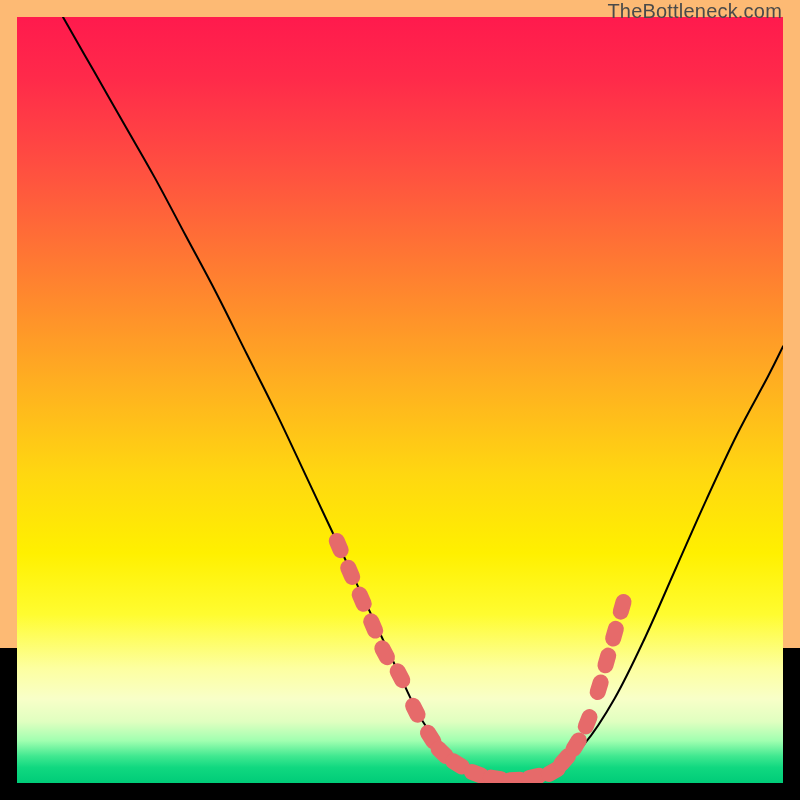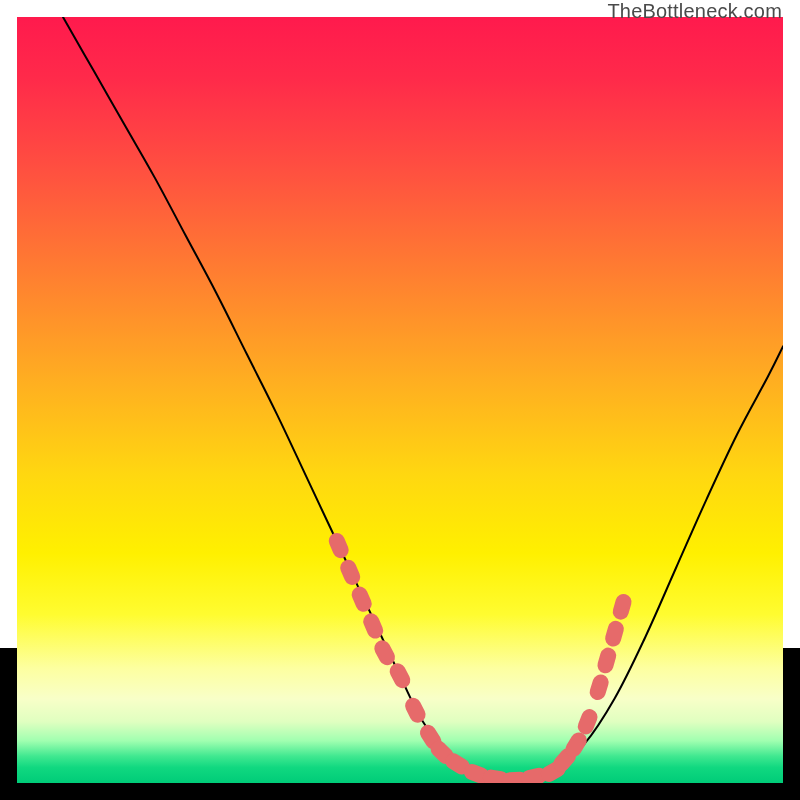--- a/index.html
+++ b/index.html
@@ -9,21 +9,21 @@
     height: 800px;
     background: #000;
     overflow: hidden;
   }
   .frame {
     position: absolute;
     left: 0;
     top: 0;
     width: 800px;
     height: 648px;
-    background: #ffffff;
+    background: #fdba74;
   }
   .plot {
     position: absolute;
     left: 17px;
     top: 17px;
     width: 766px;
     height: 766px;
     background: linear-gradient(to bottom,
       #ff1a4d 0%,
       #ff2a4a 8%,

